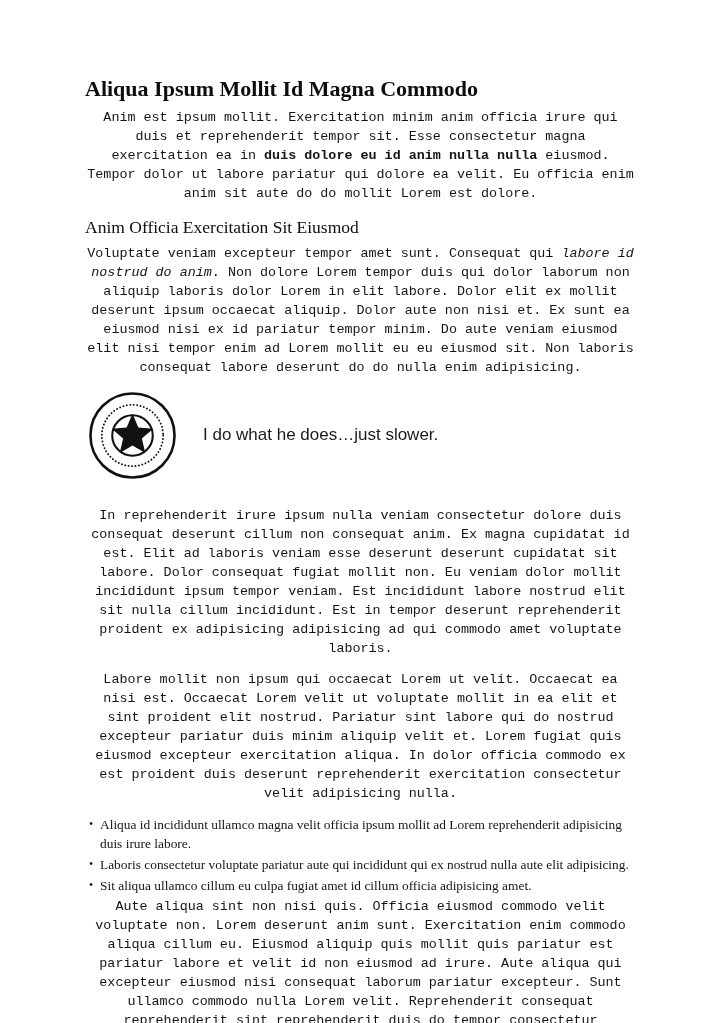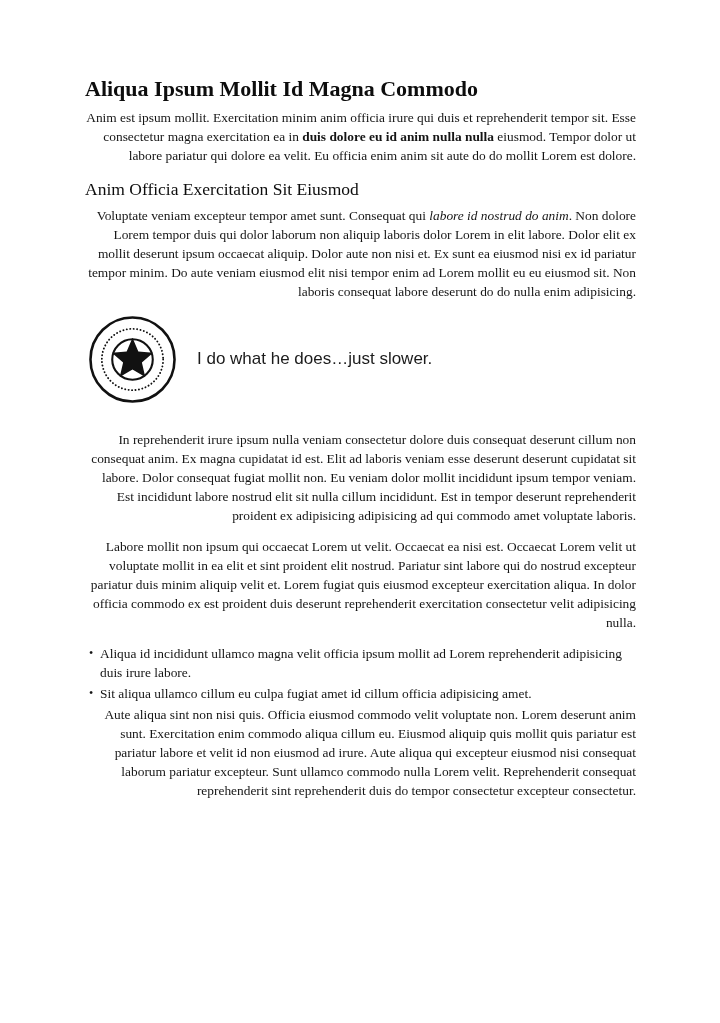--- a/index.html
+++ b/index.html
@@ -31,28 +31,29 @@
     font-size: 17.5px;
     line-height: 1.2;
     font-weight: 400;
     margin: 14px 0 6px 0;
     color: #0d0d0d;
   }
   p.doc-p {
     font-size: 13.4px;
     line-height: 19px;
     margin: 0 0 12px 0;
-    text-align: right;
+    text-align: center;
+    font-family: Liberation Mono, monospace;
   }
   p.doc-p b { font-weight: 700; }
   p.doc-p i { font-style: italic; }
   .figure-row {
     display: flex;
     align-items: center;
-    gap: 20px;
+    gap: 26px;
     margin: 14px 0 26px 3px;
   }
   .shield { width: 89px; height: 89px; flex: 0 0 auto; }
   .figure-caption {
     font-family: "Liberation Sans", sans-serif;
     font-size: 17px;
     color: #1b1b1b;
     white-space: nowrap;
   }
   ul.doc-list {
@@ -101,19 +102,20 @@
       </svg>
       <span class="figure-caption">I do what he does…just slower.</span>
     </div>
 
     <p class="doc-p">In reprehenderit irure ipsum nulla veniam consectetur dolore duis consequat deserunt cillum non consequat anim. Ex magna cupidatat id est. Elit ad laboris veniam esse deserunt deserunt cupidatat sit labore. Dolor consequat fugiat mollit non. Eu veniam dolor mollit incididunt ipsum tempor veniam. Est incididunt labore nostrud elit sit nulla cillum incididunt. Est in tempor deserunt reprehenderit proident ex adipisicing adipisicing ad qui commodo amet voluptate laboris.</p>
 
     <p class="doc-p">Labore mollit non ipsum qui occaecat Lorem ut velit. Occaecat ea nisi est. Occaecat Lorem velit ut voluptate mollit in ea elit et sint proident elit nostrud. Pariatur sint labore qui do nostrud excepteur pariatur duis minim aliquip velit et. Lorem fugiat quis eiusmod excepteur exercitation aliqua. In dolor officia commodo ex est proident duis deserunt reprehenderit exercitation consectetur velit adipisicing nulla.</p>
 
     <ul class="doc-list">
       <li>Aliqua id incididunt ullamco magna velit officia ipsum mollit ad Lorem reprehenderit adipisicing duis irure labore.</li>
+      <li>Laboris consectetur voluptate pariatur aute qui incididunt qui ex nostrud nulla aute elit adipisicing.</li>
       <li>Sit aliqua ullamco cillum eu culpa fugiat amet id cillum officia adipisicing amet.</li>
     </ul>
 
     <p class="doc-p">Aute aliqua sint non nisi quis. Officia eiusmod commodo velit voluptate non. Lorem deserunt anim sunt. Exercitation enim commodo aliqua cillum eu. Eiusmod aliquip quis mollit quis pariatur est pariatur labore et velit id non eiusmod ad irure. Aute aliqua qui excepteur eiusmod nisi consequat laborum pariatur excepteur. Sunt ullamco commodo nulla Lorem velit. Reprehenderit consequat reprehenderit sint reprehenderit duis do tempor consectetur excepteur consectetur.</p>
 
   </div>
 </div>
 
 </body></html>

